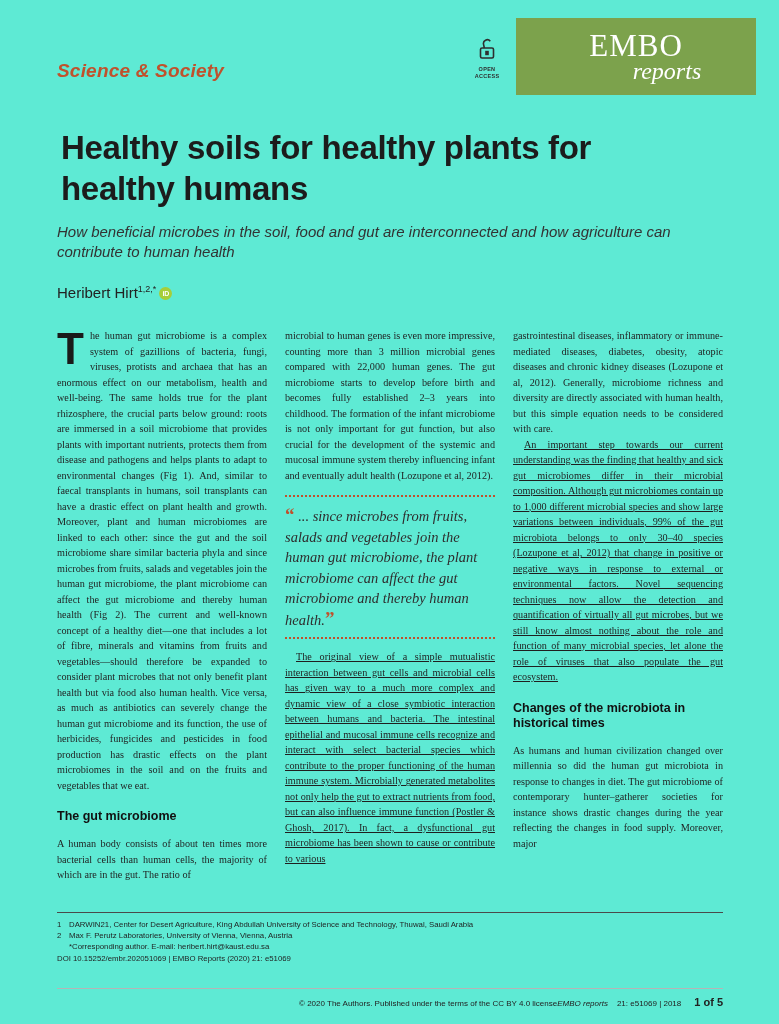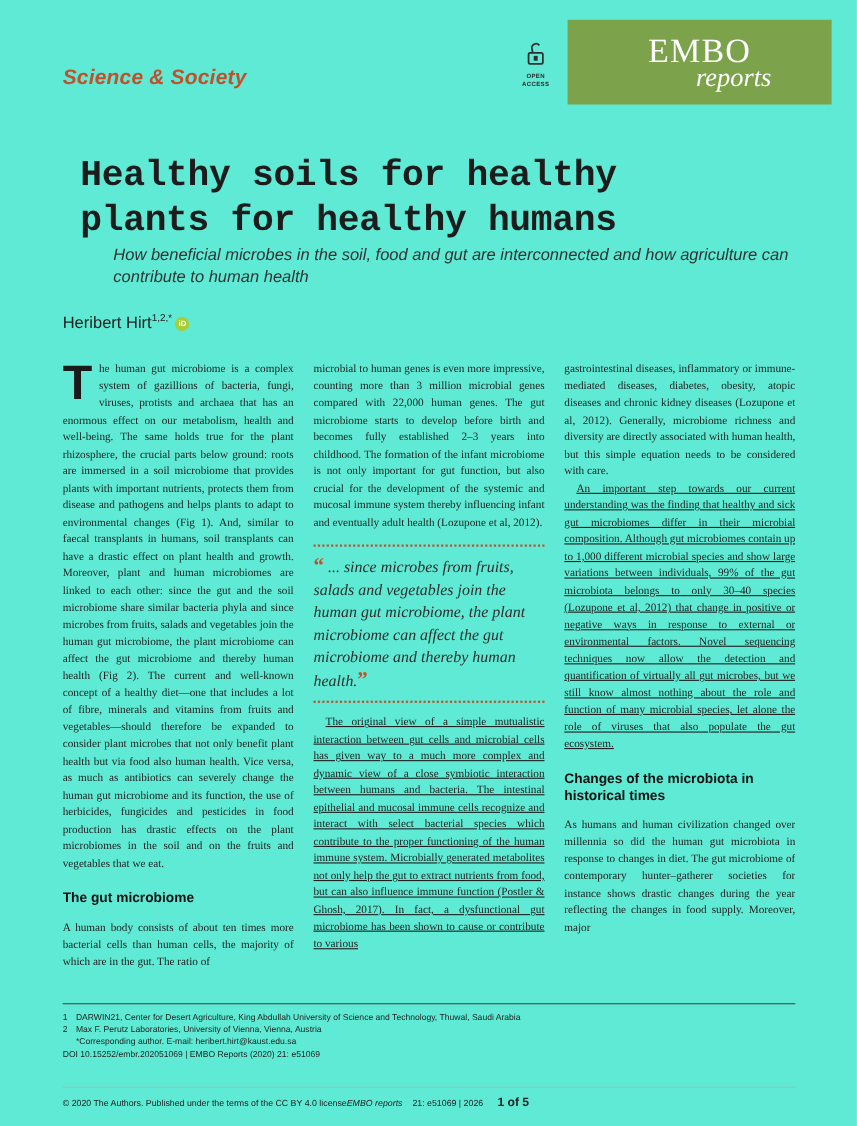--- a/index.html
+++ b/index.html
@@ -36,21 +36,20 @@
   
   .title {
     position:absolute; left:57px; top:124px; width:620px;
     font:700 33px/1.24 "Liberation Sans", sans-serif;
     color:#1c1c1c; letter-spacing:-0.3px;
   }
   .standfirst {
     position:absolute; left:57px; top:222px; width:668px;
     font:italic 400 15px/1.35 "Liberation Sans", sans-serif;
     color:#333333;
-    margin-left:46px;
   }
   .author-line {
     position:absolute; left:57px; top:284px;
     font:400 15px "Liberation Sans", sans-serif; color:#222222;
   }
   .author-line sup { font-size:9px; }
   .orcid {
     display:inline-block; width:13px; height:13px; margin-left:3px;
     background:#a6ce39; color:#ffffff; border-radius:50%;
     font:700 7px/13px "Liberation Sans", sans-serif; text-align:center;
@@ -108,21 +107,21 @@
   .fn-doi { margin-top:1px; }
   .fn-email { color:#1f1f1f; text-decoration:none; cursor:pointer; }
 
   
   .footer-rule {
     position:absolute; left:57px; top:988px; width:666px;
     border-top:1px solid #b5b5b5; height:0;
   }
   .footer {
     position:absolute; left:57px; top:996px; width:666px;
-    display:flex; justify-content:flex-start; align-items:baseline;
+    display:flex; justify-content:flex-end; align-items:baseline;
     font:400 8px "Liberation Sans", sans-serif; color:#222222;
   }
   .footer-right { display:flex; gap:9px; align-items:baseline; }
   .footer-journal { font:italic 400 8px "Liberation Sans", sans-serif; }
   .footer-page { font:700 11px "Liberation Sans", sans-serif; margin-left:4px; }
 </style>
 </head>
 <body>
 
 <div class="page">
@@ -141,21 +140,21 @@
       <div>OPEN</div>
       <div>ACCESS</div>
     </div>
   </div>
 
   <div class="logo">
     <div class="logo-embo">EMBO</div>
     <div class="logo-reports">reports</div>
   </div>
 
-  <h1 class="title" style="margin:16px;font-family:Liberation Mono, monospace;">Healthy soils for healthy plants for healthy humans</h1>
+  <h1 class="title" style="margin:4px;">Healthy soils for healthy plants for healthy humans</h1>
   <div class="standfirst">How beneficial microbes in the soil, food and gut are interconnected and how agriculture can contribute to human health</div>
 
   <div class="author-line">
     <span>Heribert Hirt</span><sup>1,2,*</sup><span class="orcid">iD</span>
   </div>
 
   <div class="columns">
 
     <div class="col">
       <p><span class="dropcap">T</span><span>he human gut microbiome is a complex system of gazillions of bacteria, fungi, viruses, protists and archaea that has an enormous effect on our metabolism, health and well-being. The same holds true for the plant rhizosphere, the crucial parts below ground: roots are immersed in a soil microbiome that provides plants with important nutrients, protects them from disease and pathogens and helps plants to adapt to environmental changes (Fig 1). And, similar to faecal transplants in humans, soil transplants can have a drastic effect on plant health and growth. Moreover, plant and human microbiomes are linked to each other: since the gut and the soil microbiome share similar bacteria phyla and since microbes from fruits, salads and vegetables join the human gut microbiome, the plant microbiome can affect the gut microbiome and thereby human health (Fig 2). The current and well-known concept of a healthy diet—one that includes a lot of fibre, minerals and vitamins from fruits and vegetables—should therefore be expanded to consider plant microbes that not only benefit plant health but via food also human health. Vice versa, as much as antibiotics can severely change the human gut microbiome and its function, the use of herbicides, fungicides and pesticides in food production has drastic effects on the plant microbiomes in the soil and on the fruits and vegetables that we eat.</span></p>
@@ -194,18 +193,18 @@
       <span>*Corresponding author. E-mail: </span><a class="fn-email">heribert.hirt@kaust.edu.sa</a>
     </div>
     <div class="fn-doi">DOI 10.15252/embr.202051069 | EMBO Reports (2020) 21: e51069</div>
   </div>
 
   <div class="footer-rule"></div>
   <div class="footer">
     <div>© 2020 The Authors. Published under the terms of the CC BY 4.0 license</div>
     <div class="footer-right">
       <span class="footer-journal">EMBO reports</span>
-      <span>21: e51069 | 2026</span>
+      <span>21: e51069 | 2018</span>
       <span class="footer-page">1 of 5</span>
     </div>
   </div>
 
 </div>
 
 </body></html>

